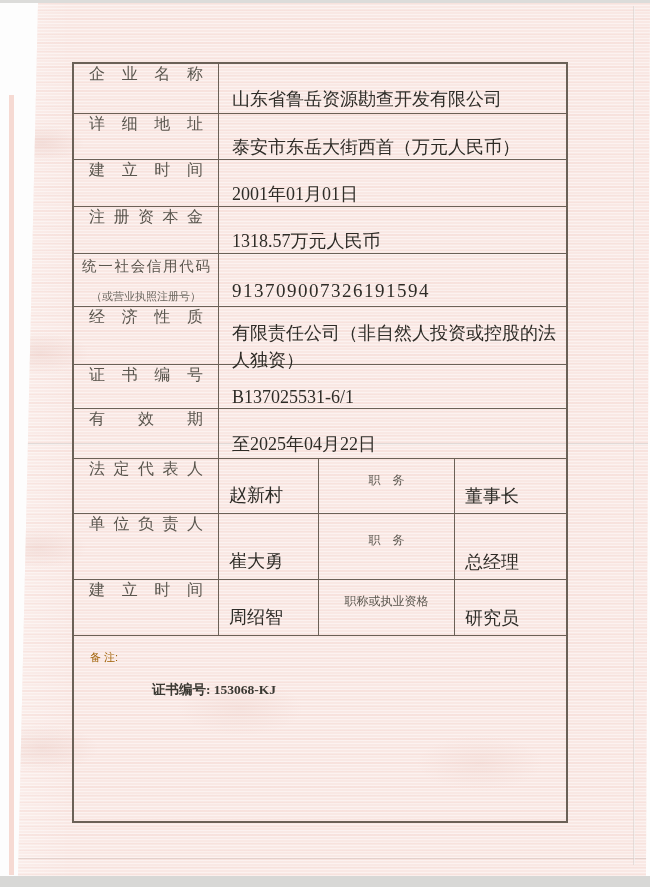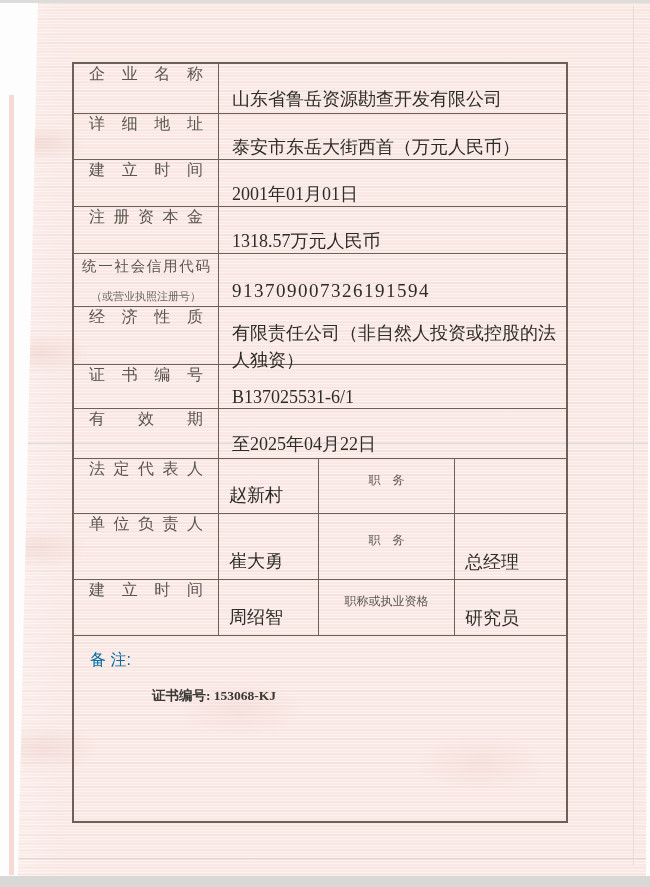--- a/index.html
+++ b/index.html
@@ -75,21 +75,21 @@
   .p-name{width:100px;flex:0 0 100px;border-right:1px solid #6b6157;
     display:flex;align-items:flex-end;padding:0 4px 6px 10px;
     font-family:Liberation Serif, serif;font-size:18px;}
   .p-mid{width:136px;flex:0 0 136px;border-right:1px solid #6b6157;
     display:flex;align-items:center;justify-content:center;padding-bottom:12px;
     color:#5a564e;font-size:12px;white-space:pre;}
   .p-val{flex:1;display:flex;align-items:flex-end;padding:0 4px 5px 10px;
     font-family:"Liberation Serif",serif;font-size:18px;}
 
   .remarks{display:block;padding:14px 16px;}
-  .remarks .rlabel{font-size:16px;color:#0369a1;white-space:pre;}
+  .remarks .rlabel{font-size:11px;color:#a16207;white-space:pre;}
   .remarks .rnote{margin:16px 0 0 62px;font-family:"Liberation Serif",serif;
     font-size:13.5px;font-weight:bold;color:#3a3832;}
 </style>
 </head>
 <body>
 
 <div class="screen">
   <div class="top-edge"></div>
   <div class="under-sheet"></div>
 
@@ -157,20 +157,21 @@
         </div>
       <div class="cell val">至2025年04月22日</div>
     </div>
 
     <div class="row r9">
       <div class="cell lbl">
           <span class="j">法定代表人</span>
         </div>
       <div class="cell p-name">赵新村</div>
       <div class="cell p-mid">职　务</div>
+      <div class="cell p-val">董事长</div>
     </div>
 
     <div class="row r10">
       <div class="cell lbl">
           <span class="j">单位负责人</span>
         </div>
       <div class="cell p-name">崔大勇</div>
       <div class="cell p-mid">职　务</div>
       <div class="cell p-val">总经理</div>
     </div>

